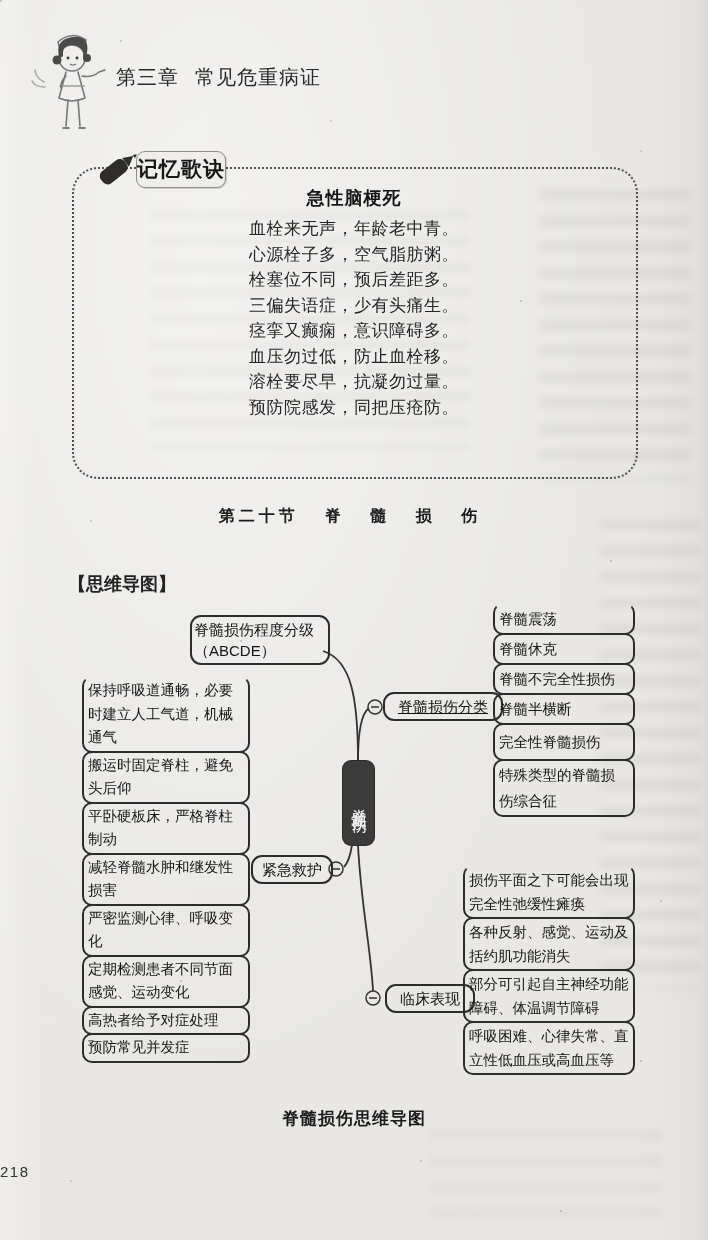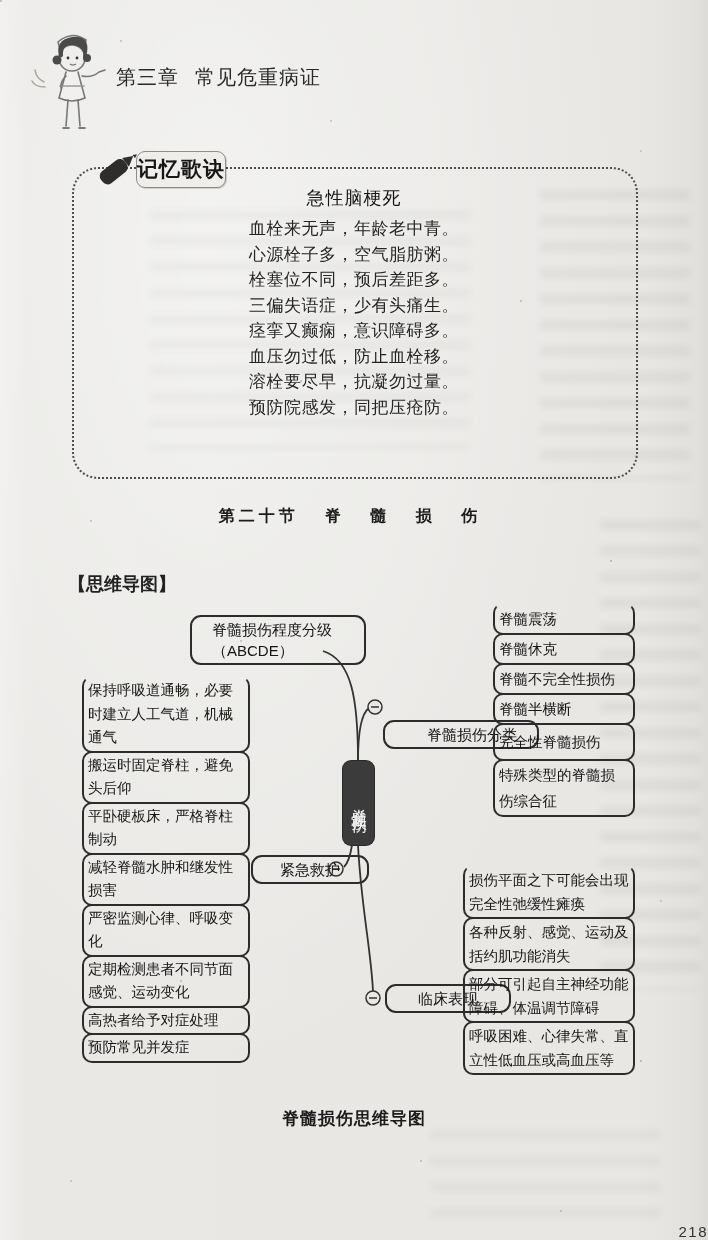--- a/index.html
+++ b/index.html
@@ -26,49 +26,49 @@
   .nurse{position:absolute;left:30px;top:24px;}
   
   .mnembox{position:absolute;left:72px;top:167px;width:562px;height:308px;
     border:2.6px dotted #4e4e4e;border-radius:26px;}
   .mnem-label{position:absolute;left:92px;top:146px;display:flex;align-items:center;z-index:3;}
   .mnem-label .txt{background:#efeeeb;border:1.4px solid #8f8d89;border-radius:9px;
     padding:3px 0 4px;font-size:21px;font-weight:700;color:#171717;letter-spacing:1px;
     box-shadow:1px 1px 0 rgba(0,0,0,.15);}
   .marker{margin-right:-8px;z-index:4;}
   .poem{position:absolute;left:0;top:186px;width:708px;text-align:center;}
-  .poem-title{font-size:18px;font-weight:400;color:#161616;margin-bottom:6px;letter-spacing:1px;}
+  .poem-title{font-size:18px;font-weight:700;color:#161616;margin-bottom:6px;letter-spacing:1px;}
   .poem-line{font-family:"DejaVu Serif",serif;font-size:17px;line-height:25.5px;color:#242424;
     letter-spacing:.5px;}
   
   .section-title{position:absolute;left:0;top:506px;width:708px;text-align:center;
     font-family:"DejaVu Serif",serif;font-weight:700;font-size:16px;color:#1b1b1b;}
   .section-title .num{margin-right:26px;letter-spacing:4px;}
   .section-title .name{letter-spacing:12px;}
   .mm-label{position:absolute;left:68px;top:572px;font-size:18px;font-weight:700;color:#222;}
   
   .mm-svg{position:absolute;left:0;top:0;width:708px;height:1240px;pointer-events:none;}
   .node{position:absolute;border:2px solid #2c2c2c;border-radius:11px;background:transparent;
-    font-size:15px;line-height:21px;color:#141414;padding:2px 20px;font-weight:500;}
+    font-size:15px;line-height:21px;color:#141414;padding:2px 2px;font-weight:500;}
   .center-node{position:absolute;left:343px;top:761px;width:31px;height:84px;
     background:#3b3b3b;border-radius:8px;color:#f2f2f2;display:flex;align-items:center;
     justify-content:center;box-shadow:0 0 0 1px #2a2a2a;}
   .center-node span{writing-mode:vertical-rl;font-size:15.5px;letter-spacing:3px;font-weight:500;}
   .stack{position:absolute;display:flex;flex-direction:column;}
   .cell{border:2px solid #2c2c2c;border-radius:10px;margin-top:-2px;background:transparent;
     font-size:14.5px;color:#161616;padding:1px 4px;display:flex;align-items:center;}
   .cell:first-child{margin-top:0;border-top-color:transparent;} .lh26 .cell{line-height:26px;} .lh24 .cell{line-height:24px;}
   .left-stack{left:82px;top:676px;width:168px;}
   .left-stack .cell{line-height:23.5px;}
   .tr-stack{left:493px;top:603px;width:142px;}
   .br-stack{left:463px;top:865px;width:172px;}
   
   .caption{position:absolute;left:0;top:1107px;width:708px;text-align:center;
     font-size:17px;font-weight:700;color:#1c1c1c;letter-spacing:1px;}
-  .pageno{position:absolute;left:0;top:1223px;width:708px;text-align:right;
+  .pageno{position:absolute;left:0;top:1163px;width:708px;text-align:left;
     font-size:15px;color:#333;letter-spacing:1.5px;}
 </style>
 </head>
 <body>
 
 <div class="page">
 
   <div class="speckles"></div>
   <div class="smudge" style="left:540px;top:190px;width:150px;height:290px;"></div>
   <div class="smudge" style="left:600px;top:520px;width:100px;height:470px;"></div>
@@ -153,21 +153,21 @@
       <line x1="369" y1="998" x2="377" y2="998"></line>
     </g>
   </svg>
 
   <div class="center-node">
     <span>脊髓损伤</span>
   </div>
 
   <div class="node" style="left:190px;top:615px;width:132px;">脊髓损伤程度分级（ABCDE）</div>
 
-  <div class="node" style="left:383px;top:720px;width:112px;text-align:right;">脊髓损伤分类</div>
+  <div class="node" style="left:383px;top:692px;width:112px;text-align:center;text-decoration:underline;">脊髓损伤分类</div>
   <div class="stack tr-stack lh26">
     <div class="cell">脊髓震荡</div>
     <div class="cell">脊髓休克</div>
     <div class="cell">脊髓不完全性损伤</div>
     <div class="cell">脊髓半横断</div>
     <div class="cell" style="min-height:32px;">完全性脊髓损伤</div>
     <div class="cell">特殊类型的脊髓损伤综合征</div>
   </div>
 
   <div class="node" style="left:251px;top:855px;width:74px;text-align:center;">紧急救护</div>

